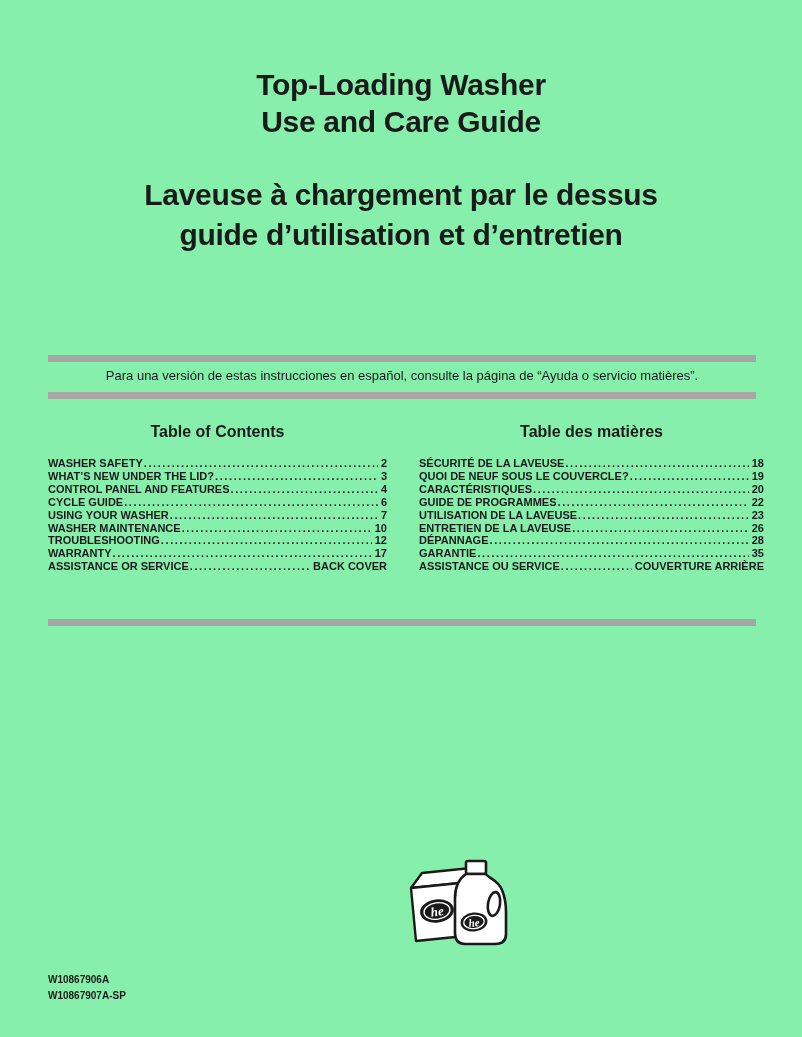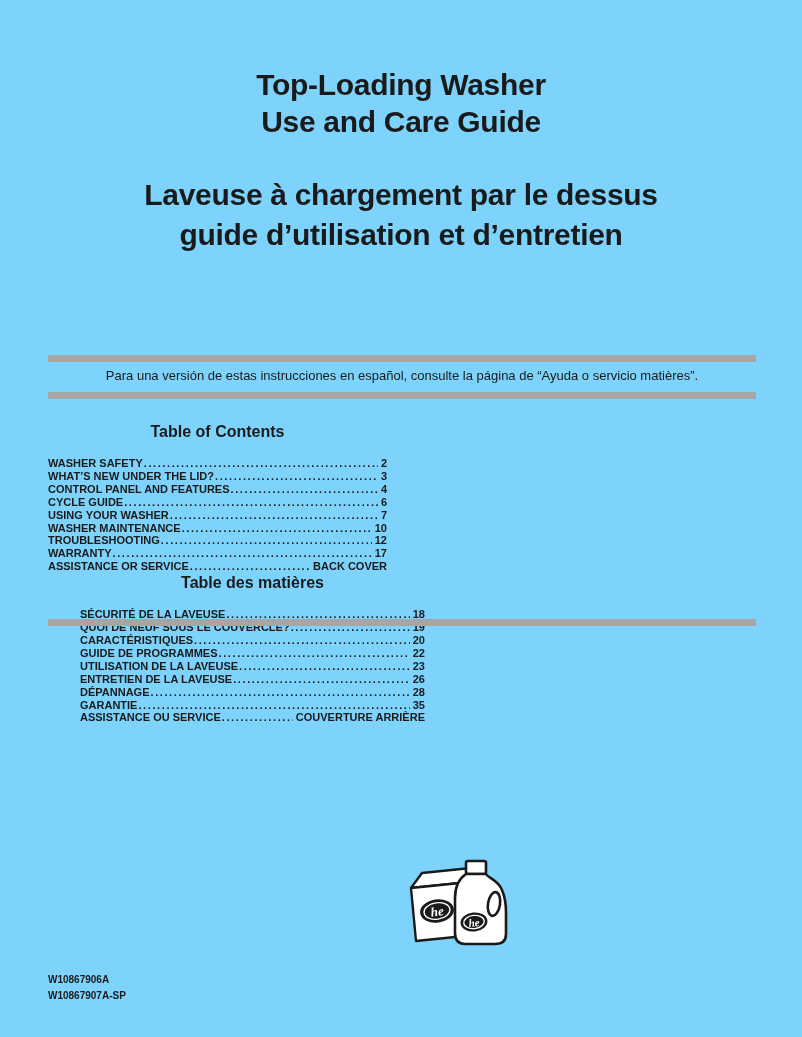--- a/index.html
+++ b/index.html
@@ -1,20 +1,20 @@
 <!DOCTYPE html>
 <html><head>
 <meta charset="utf-8">
 <style>
   html, body { margin: 0; padding: 0; background: #ffffff; }
   .page {
     position: relative;
     width: 802px;
     height: 1037px;
-    background: #7dd3fc;
+    background: #86efac;
     color: #1a1a1a;
     font-family: "Liberation Sans", sans-serif;
     overflow: hidden;
   }
 
   
   .title-en {
     position: absolute; top: 66px; left: 0; width: 100%;
     text-align: center; font-size: 30px; line-height: 37px;
     font-weight: bold; letter-spacing: -0.3px;
@@ -36,21 +36,21 @@
 
   
   .spanish-note {
     position: absolute; top: 367px; left: 48px; width: 708px;
     text-align: center; font-size: 13px; line-height: 17px;
   }
 
   
   .toc-wrap {
     position: absolute; top: 422px; left: 48px; width: 708px;
-    display: flex; justify-content: space-between; flex-direction: column;
+    display: flex; justify-content: space-between;
   }
   .toc-col-en { width: 339px; }
   .toc-col-fr { width: 345px; margin-left: 32px; }
   .toc-heading {
     text-align: center; font-size: 16px; line-height: 19px;
     font-weight: bold; margin-bottom: 16px;
   }
   .toc-list { }
   .toc-row {
     display: flex; align-items: baseline;

